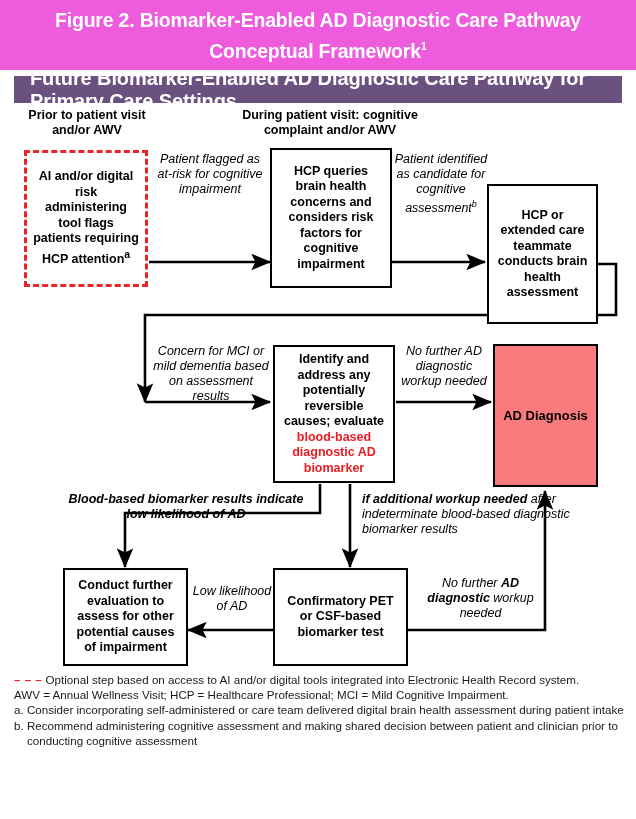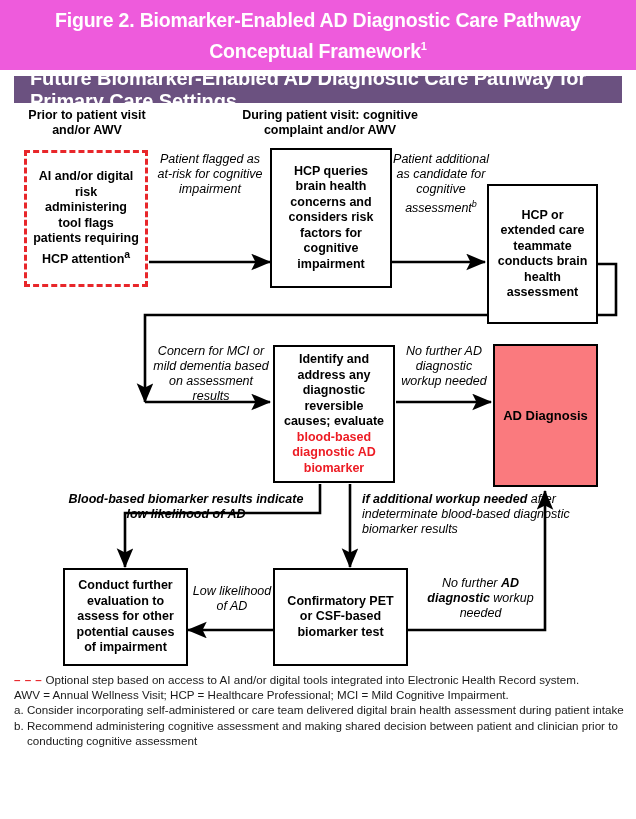--- a/index.html
+++ b/index.html
@@ -135,25 +135,25 @@
 
     <div class="node solid" style="left:487px;top:44px;width:111px;height:140px;margin-top:36px;">
       <div class="inner">HCP or extended care teammate conducts brain health assessment</div>
     </div>
 
     <div class="caption" style="left:157px;top:48px;width:106px;">
       <span>Patient flagged as at-risk for cognitive impairment</span>
     </div>
 
     <div class="caption" style="left:392px;top:48px;width:98px;">
-      <span>Patient additional as candidate for cognitive assessment</span><sup>b</sup>
+      <span>Patient identified as candidate for cognitive assessment</span><sup>b</sup>
     </div>
 
     <div class="node solid" style="left:273px;top:241px;width:122px;height:138px;">
-      <div class="inner"><span>Identify and address any diagnostic reversible causes; evaluate </span><span class="hl">blood-based diagnostic AD biomarker</span></div>
+      <div class="inner"><span>Identify and address any potentially reversible causes; evaluate </span><span class="hl">blood-based diagnostic AD biomarker</span></div>
     </div>
 
     <div class="node filled" style="left:493px;top:240px;width:105px;height:143px;">
       <div class="inner">AD Diagnosis</div>
     </div>
 
     <div class="caption" style="left:152px;top:240px;width:118px;">
       <span>Concern for MCI or mild dementia based on assessment results</span>
     </div>
 

